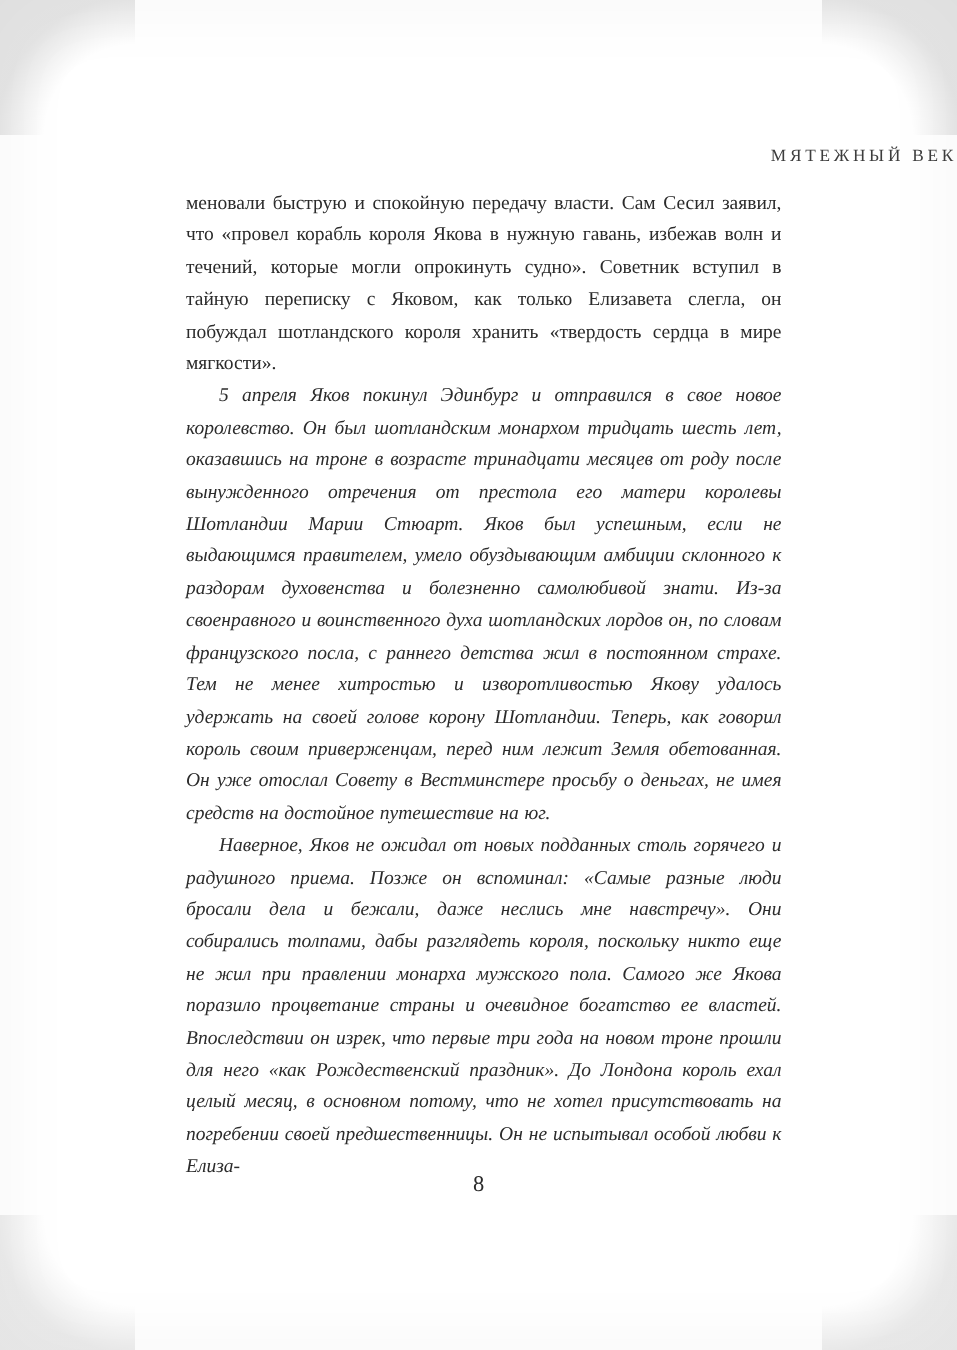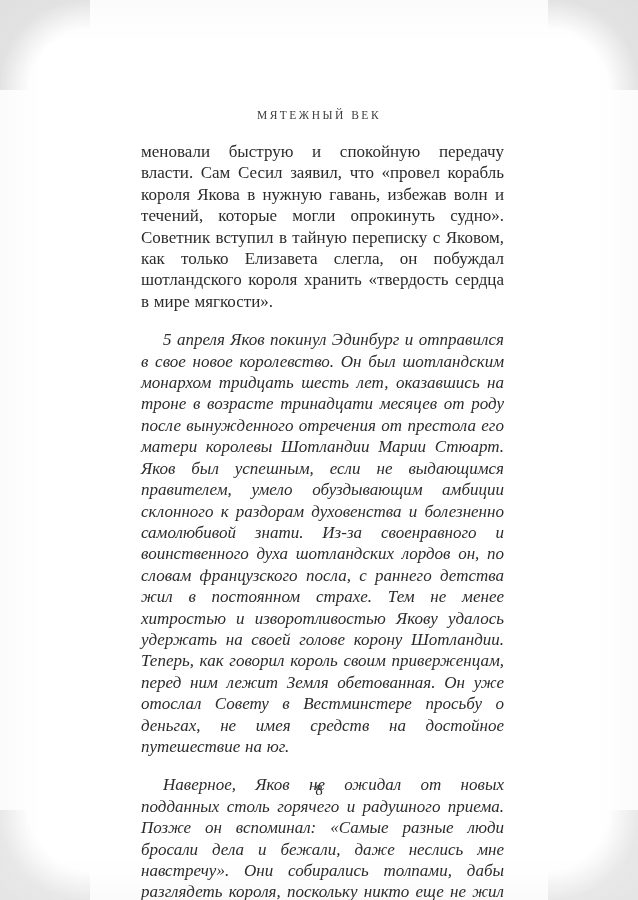--- a/index.html
+++ b/index.html
@@ -32,36 +32,35 @@
   .corner.bl { bottom: 0; left: 0;
     background: radial-gradient(circle at 100% 0%, rgba(0,0,0,0) 60px, rgba(0,0,0,0.08) 92px); }
   .corner.br { bottom: 0; right: 0;
     background: radial-gradient(circle at 0% 0%, rgba(0,0,0,0) 60px, rgba(0,0,0,0.08) 92px); }
 
   .running-head {
     position: absolute;
     top: 98px;
     left: 0;
     width: 100%;
-    text-align: center;
+    text-align: right;
     font-size: 11.5px;
     letter-spacing: 2.5px;
     color: #3d3d3d;
     font-weight: 400;
-    margin-top: 11px;
   }
   .text-block {
     position: absolute;
     top: 124px;
     left: 124px;
     width: 397px;
   }
   .text-block p {
-    margin: 17px;
-    font-size: 17px;
+    margin: 0;
+    font-size: 13px;
     line-height: 21.4px;
     text-align: justify;
     text-justify: inter-word;
     hyphens: auto;
     -webkit-hyphens: auto;
     word-spacing: 0.5px;
   }
   .text-block p.indent {
     text-indent: 22px;
     font-style: italic;

